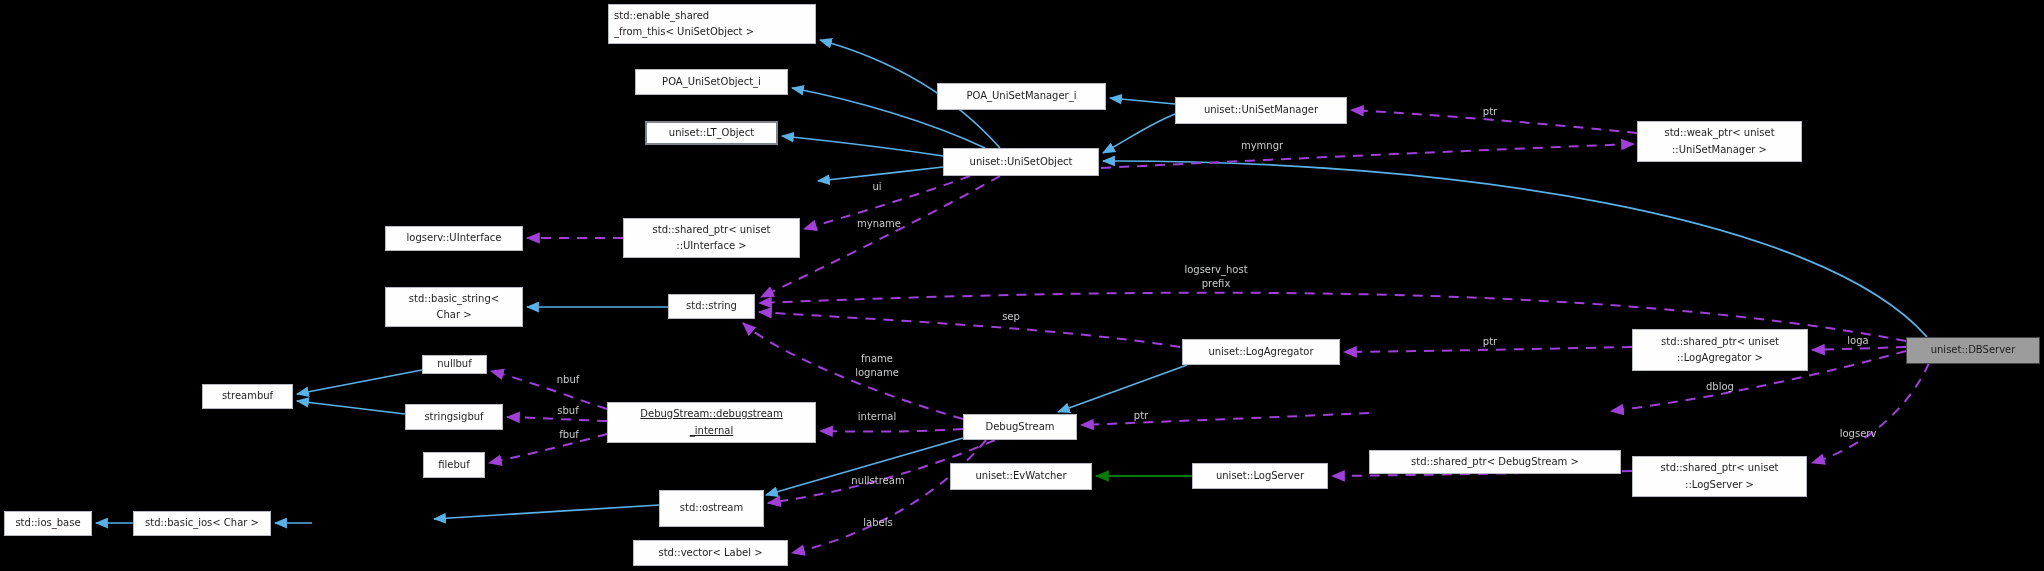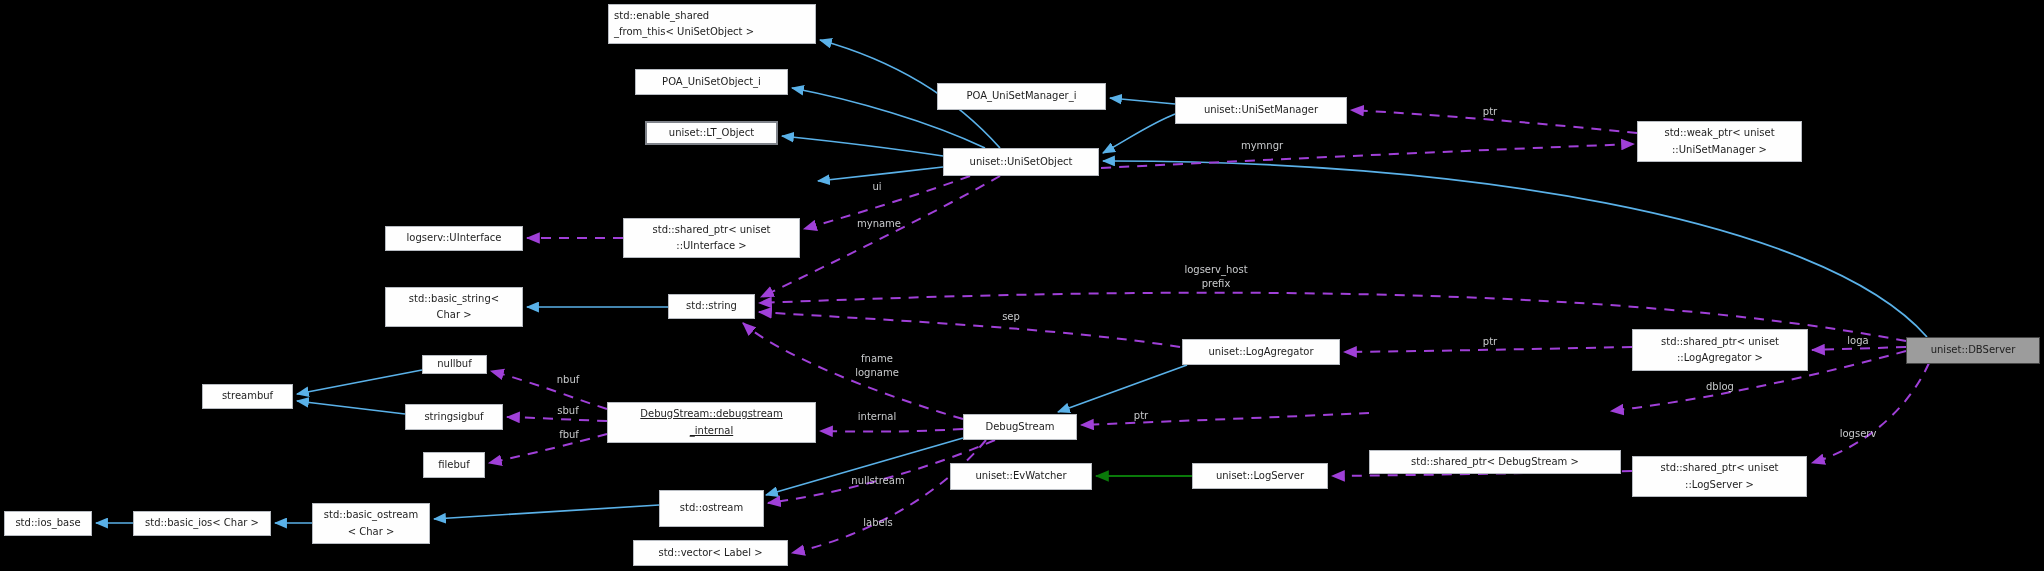--- a/index.html
+++ b/index.html
@@ -205,24 +205,20 @@
     </div>
     <div class="node" style="left: 633px; top: 540px; width: 155px; height: 26px;">
       <div>std::vector&lt; Label &gt;</div>
     </div>
     <div class="node" style="left: 4px; top: 511px; width: 88px; height: 25px;">
       <div>std::ios_base</div>
     </div>
     <div class="node" style="left: 133px; top: 511px; width: 138px; height: 25px;">
       <div>std::basic_ios&lt; Char &gt;</div>
     </div>
-    <div class="node" style="left: 312px; top: 503px; width: 118px; height: 41px;">
-      <div>std::basic_ostream</div>
-      <div>&lt; Char &gt;</div>
-    </div>
     <div class="node" style="left: 1632px; top: 329px; width: 176px; height: 42px;">
       <div>std::shared_ptr&lt; uniset</div>
       <div>::LogAgregator &gt;</div>
     </div>
     <div class="node" style="left: 1369px; top: 402px; width: 252px; height: 24px; margin-top: 48px;">
       <div>std::shared_ptr&lt; DebugStream &gt;</div>
     </div>
     <div class="node" style="left: 1632px; top: 456px; width: 175px; height: 41px;">
       <div>std::shared_ptr&lt; uniset</div>
       <div>::LogServer &gt;</div>

